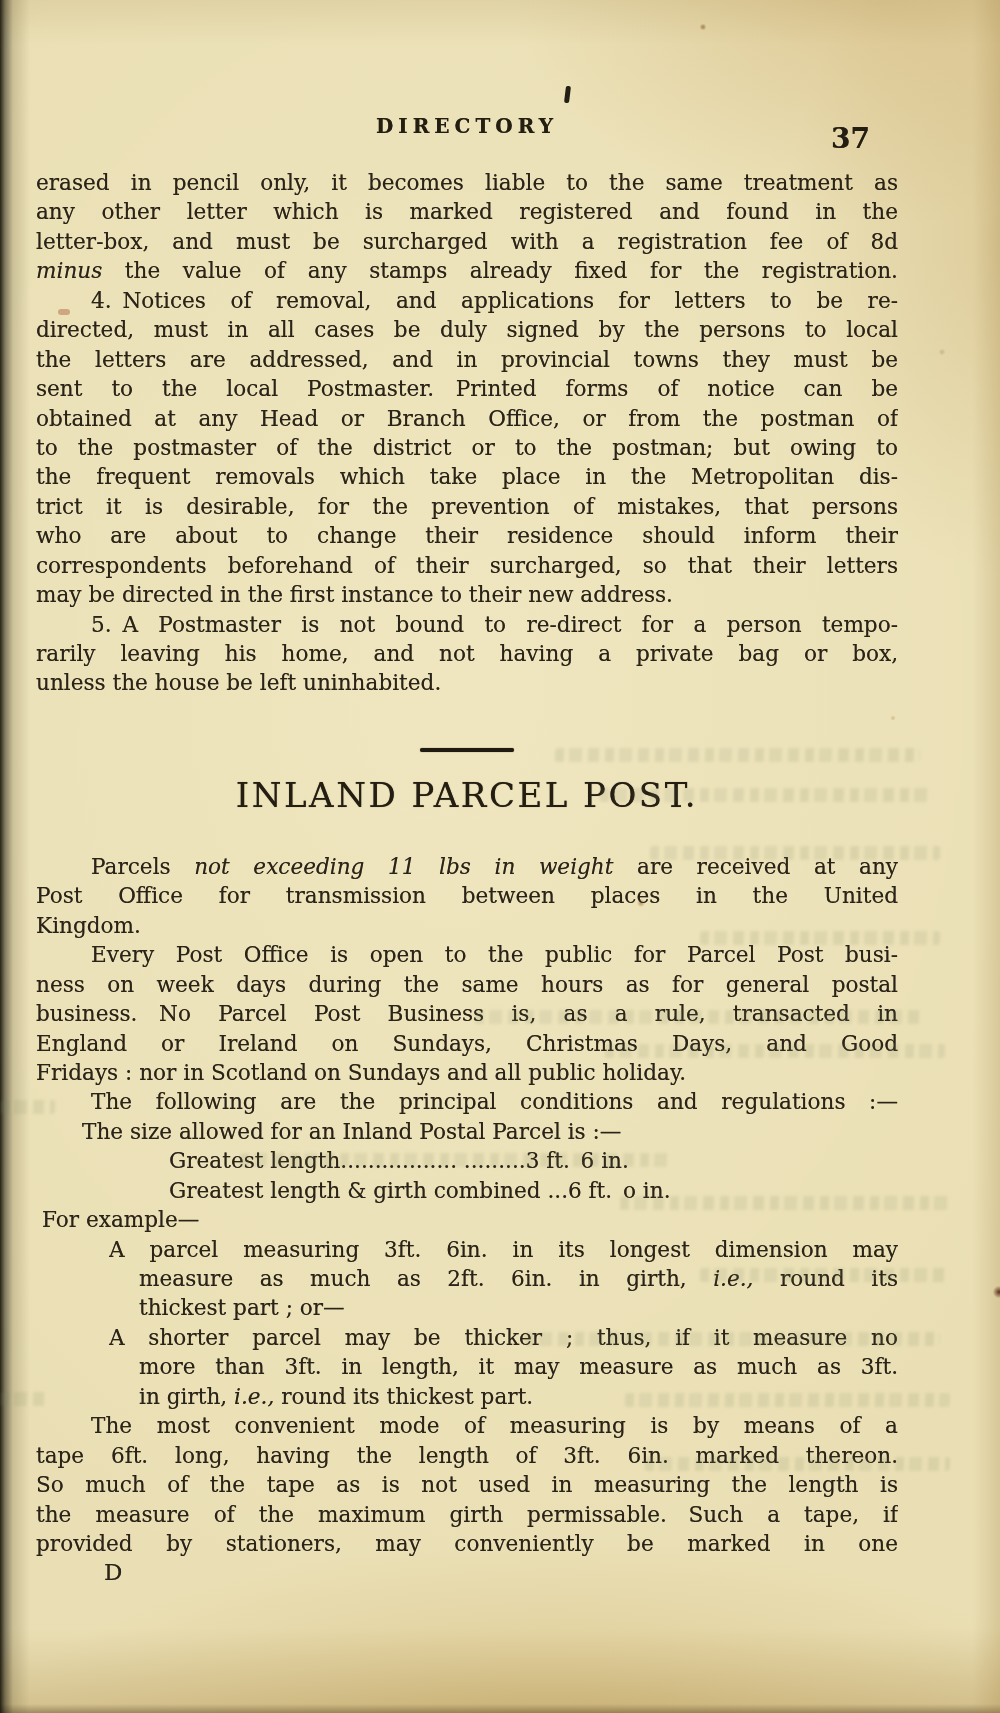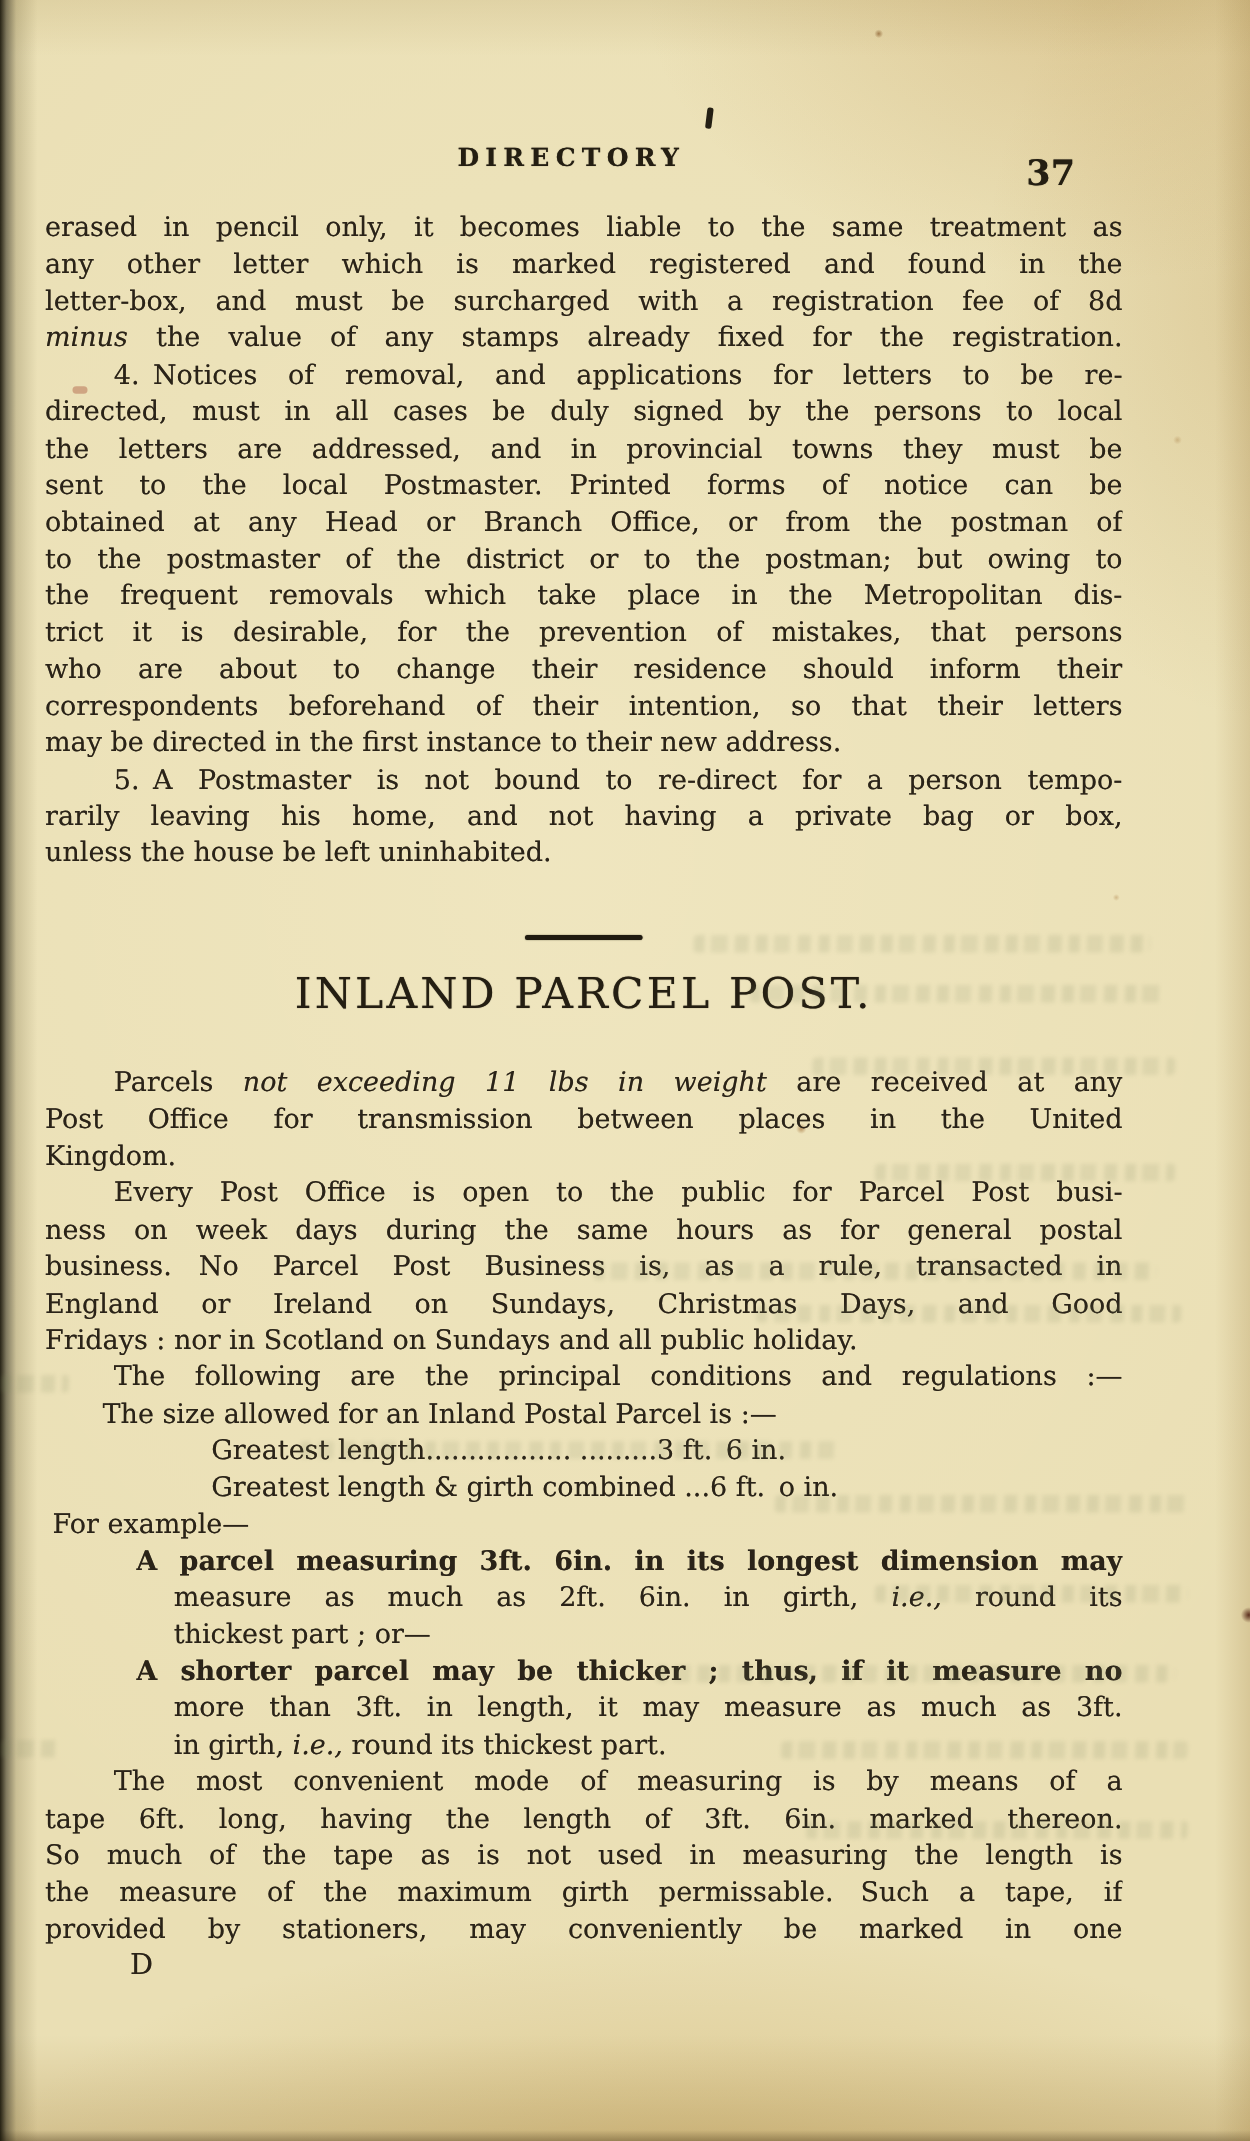--- a/index.html
+++ b/index.html
@@ -22,21 +22,21 @@
       linear-gradient(270deg, rgba(150,115,50,0.22) 0px, rgba(150,115,50,0) 28px),
       linear-gradient(0deg, rgba(80,56,16,0.5) 0px, rgba(160,125,58,0.28) 9px, rgba(160,125,58,0) 85px),
       linear-gradient(180deg, rgba(165,135,70,0.16) 0px, rgba(165,135,70,0) 45px),
       
       radial-gradient(ellipse 520px 320px at 88% 0%, rgba(190,148,78,0.30), rgba(190,148,78,0) 70%),
       radial-gradient(ellipse 320px 480px at 101% 14%, rgba(175,135,62,0.22), rgba(175,135,62,0) 70%),
       radial-gradient(ellipse 760px 260px at 55% 101%, rgba(185,145,62,0.30), rgba(185,145,62,0) 72%),
       radial-gradient(ellipse 900px 1200px at 45% 40%, rgba(255,250,225,0.25), rgba(255,250,225,0) 80%);
   }
   
-  .head{position:absolute;left:26px;top:114px;width:862px;height:34px;}
+  .head{position:absolute;left:36px;top:114px;width:862px;height:34px;}
   .head-title{
     display:block;text-align:center;
     font-size:20px;font-weight:bold;letter-spacing:5px;
     color:#241e12;text-shadow:0 0 0.6px rgba(36,30,18,0.7);
   }
   .head-num{
     position:absolute;right:28px;top:8px;
     font-size:28px;font-weight:bold;color:#241e12;
     text-shadow:0 0 0.6px rgba(36,30,18,0.7);
   }
@@ -55,21 +55,21 @@
     position:absolute;left:36px;top:168px;width:862px;
     font-size:21.6px;line-height:29.45px;
     text-shadow:0 0 0.5px rgba(42,35,24,0.55);
   }
   .tl{height:29.45px;overflow:hidden;white-space:nowrap;}
   .tl.j{white-space:normal;text-align:justify;text-align-last:justify;}
   .ind-para{margin-left:55px;}
   .ind-size{margin-left:46px;}
   .ind-leader{margin-left:133px;}
   .ind-example{margin-left:6px;}
-  .ind-item{margin-left:73px;font-weight:bold;}
+  .ind-item{margin-left:73px;}
   .ind-item2{margin-left:103px;}
   .ind-sig{margin-left:68px;}
   .sig{font-size:23px;}
   .divider{
     width:94px;height:4px;background:#201b10;
     margin:50px auto 0 auto;border-radius:2px;
     box-shadow:0 0 1px rgba(32,27,16,0.8);
   }
   .section-heading{
     margin:26px 0 0 0;padding:0;
@@ -110,21 +110,21 @@
         <div class="tl j"><i>minus</i> the value of any stamps already fixed for the registration.</div>
         <div class="tl j ind-para">4. Notices of removal, and applications for letters to be re-</div>
         <div class="tl j">directed, must in all cases be duly signed by the persons to local</div>
         <div class="tl j">the letters are addressed, and in provincial towns they must be</div>
         <div class="tl j">sent to the local Postmaster.  Printed forms of notice can be</div>
         <div class="tl j">obtained at any Head or Branch Office, or from the postman of</div>
         <div class="tl j">to the postmaster of the district or to the postman; but owing to</div>
         <div class="tl j">the frequent removals which take place in the Metropolitan dis-</div>
         <div class="tl j">trict it is desirable, for the prevention of mistakes, that persons</div>
         <div class="tl j">who are about to change their residence should inform their</div>
-        <div class="tl j">correspondents beforehand of their intention, so that their letters</div>
+        <div class="tl j">correspondents beforehand of their surcharged, so that their letters</div>
         <div class="tl">may be directed in the first instance to their new address.</div>
         <div class="tl j ind-para">5. A Postmaster is not bound to re-direct for a person tempo-</div>
         <div class="tl j">rarily leaving his home, and not having a private bag or box,</div>
         <div class="tl">unless the house be left uninhabited.</div>
       </div>
 
     <div class="divider"></div>
 
     <h2 class="section-heading">INLAND PARCEL POST.</h2>
 

